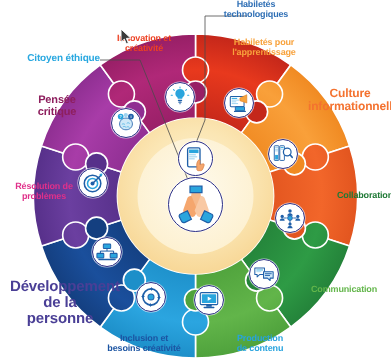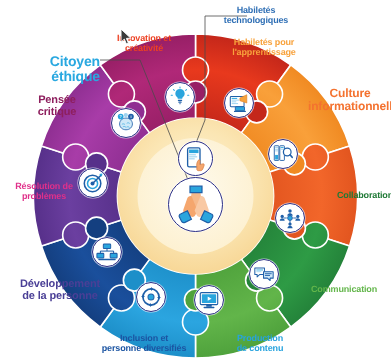--- a/index.html
+++ b/index.html
@@ -169,35 +169,35 @@
 informationnelle</div>
 
   <div class="lbl l" style="left:337px;top:191px;width:60px;font-size:9px;color:#1f7a36;">Collaboration</div>
 
   <div class="lbl l" style="left:311px;top:285px;width:76px;font-size:9px;color:#63b64b;">Communication</div>
 
   <div class="lbl c" style="left:222px;top:334px;width:76px;font-size:9px;color:#27a3de;">Production
 de contenu</div>
 
   <div class="lbl c" style="left:92px;top:334px;width:104px;font-size:9px;color:#1b54a2;">Inclusion et
-personne diversifiés</div>
-
-  <div class="lbl c" style="left:10px;top:279px;width:100px;font-size:11px;color:#4a3f96;">Développement
+besoins créativité</div>
+
+  <div class="lbl c" style="left:10px;top:279px;width:100px;font-size:15px;color:#4a3f96;">Développement
 de la personne</div>
 
   <div class="lbl c" style="left:0px;top:182px;width:88px;font-size:9px;color:#e0308a;">Résolution de
 problèmes</div>
 
   <div class="lbl c" style="left:20px;top:95px;width:74px;font-size:11px;color:#8e1f5e;">Pensée
 critique</div>
 
-  <div class="lbl c" style="left:208px;top:6px;width:96px;font-size:9px;color:#2f6fb5;">Habiletés
+  <div class="lbl c" style="left:208px;top:0;width:96px;font-size:9px;color:#2f6fb5;">Habiletés
 technologiques</div>
 
-  <div class="lbl r" style="left:10px;top:54px;width:90px;font-size:14px;color:#29a8e0;">Citoyen éthique</div>
+  <div class="lbl r" style="left:10px;top:54px;width:90px;font-size:10px;color:#29a8e0;">Citoyen éthique</div>
 
   <div class="icon-badge" style="left:165px;top:82px;width:30px;height:30px;">
     <svg viewBox="0 0 24 24" width="22" height="22">
       <g fill="#1f7fc4">
         <path d="M12 3.2c-3 0-5.1 2.2-5.1 4.9 0 1.9 1 3 1.9 4 .5.6.7 1.1.8 1.8h4.8c.1-.7.3-1.2.8-1.8.9-1 1.9-2.1 1.9-4 0-2.7-2.1-4.9-5.1-4.9z" fill="#2aa5dd"></path>
         <rect x="9.6" y="15.1" width="4.8" height="1.3" rx=".5" fill="#1f5fa8"></rect>
         <rect x="10.1" y="17" width="3.8" height="1.2" rx=".5" fill="#1f5fa8"></rect>
         <rect x="11.1" y="18.8" width="1.8" height="1.1" rx=".5" fill="#1f5fa8"></rect>
       </g>
       <g stroke="#2aa5dd" stroke-width="1.1" stroke-linecap="round">

